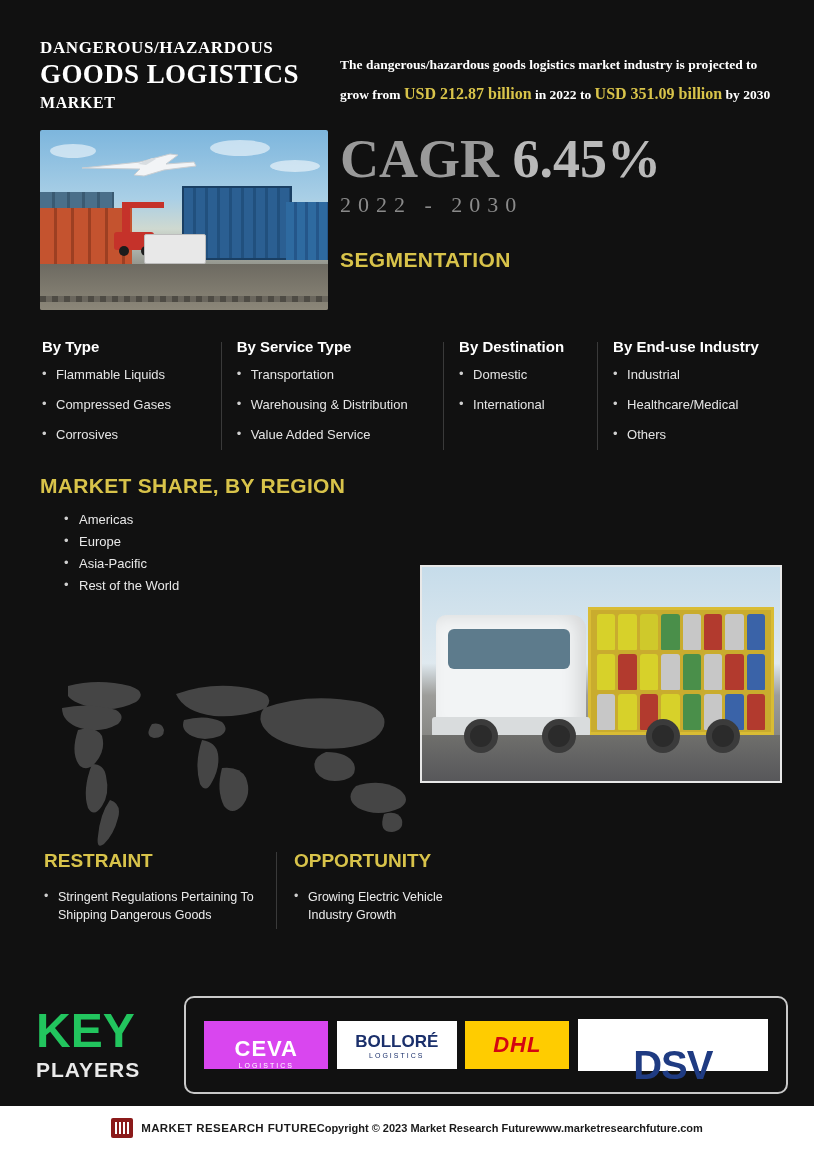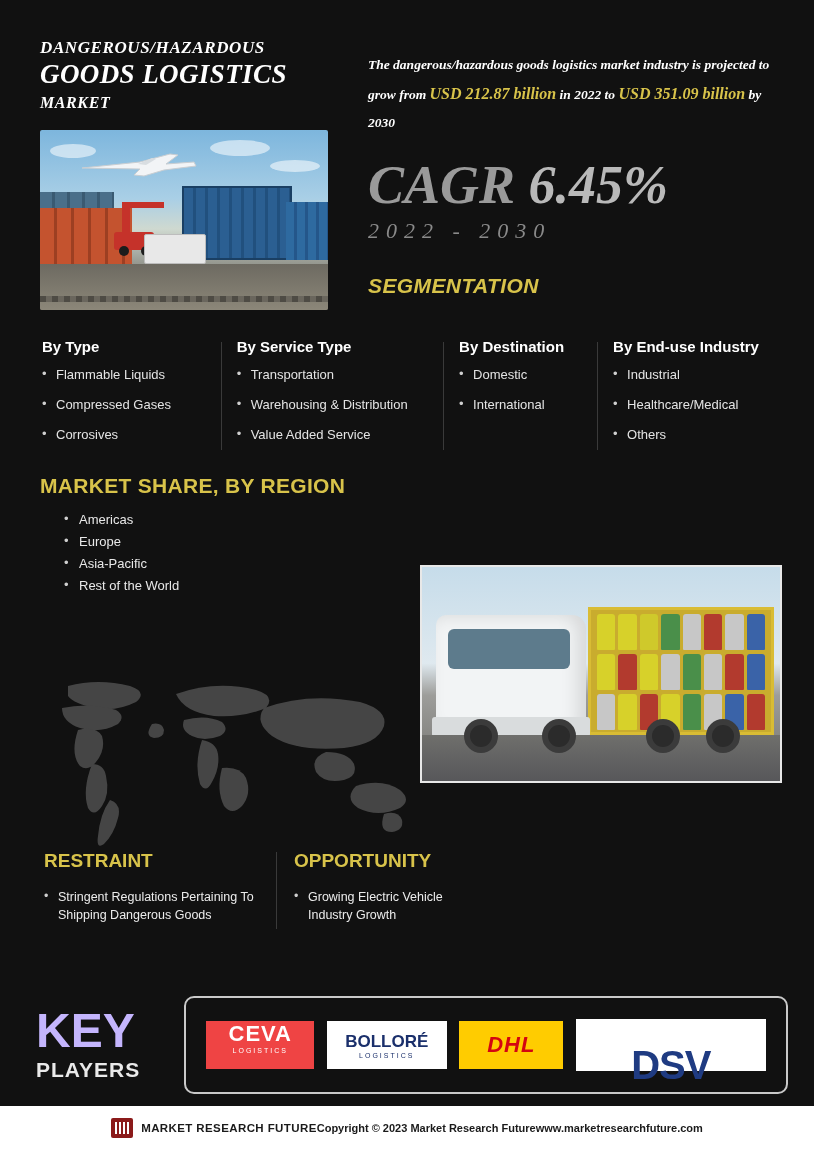--- a/index.html
+++ b/index.html
@@ -12,22 +12,20 @@
   .page {
     position: relative;
     width: 814px; height: 1150px;
     background: #111111;
     padding: 0;
   }
   
   .header {
     display: flex;
     padding: 38px 26px 0 40px;
-    gap: 28px;
-    font-style: italic;
   }
   .head-left { width: 300px; }
   .title-small {
     color: #ffffff;
     font-size: 17px;
     font-weight: bold;
     letter-spacing: 0.6px;
     font-family: "Liberation Serif", serif;
   }
   .title-big {
@@ -237,37 +235,37 @@
   .dro-li::before {
     content: "•"; position: absolute; left: 0; top: -1px; color: #cfcfcf;
   }
   
   .kp {
     position: absolute; left: 26px; top: 995px; right: 26px; height: 100px;
     display: flex; align-items: center;
   }
   .kp-label { width: 158px; padding-left: 10px; }
   .kp-key {
-    color: #c4b5fd; font-size: 48px; font-weight: bold; line-height: .95;
+    color: #22c55e; font-size: 48px; font-weight: bold; line-height: .95;
     font-family: "Liberation Sans", sans-serif;
   }
   .kp-players {
     color: #e9e9e9; font-size: 21px; font-weight: bold; letter-spacing: 1px;
     margin-top: 4px;
   }
   .kp-box {
     flex: 1; height: 98px;
     border: 2px solid #c9c9c9; border-radius: 10px;
     display: flex; align-items: center; justify-content: space-around;
     padding: 0 14px;
   }
   .logo { display: flex; align-items: center; justify-content: center; }
   .logo-ceva {
-    width: 108px; height: 48px; background: #ef4444;
-    display: flex; flex-direction: column; align-items: center; justify-content: flex-start;
+    width: 124px; height: 48px; background: #d946ef;
+    display: flex; flex-direction: column; align-items: center; justify-content: flex-end;
   }
   .logo-ceva .c1 { color: #ffffff; font-size: 22px; font-weight: bold; letter-spacing: 1px; }
   .logo-ceva .c2 { color: #ffffff; font-size: 7px; letter-spacing: 2px; }
   .logo-bollore {
     width: 120px; height: 48px; background: #ffffff;
     display: flex; flex-direction: column; align-items: center; justify-content: center;
   }
   .logo-bollore .b1 { color: #1a2f6b; font-size: 17px; font-weight: bold; }
   .logo-bollore .b2 { color: #1a2f6b; font-size: 7px; letter-spacing: 2px; }
   .logo-dhl {

